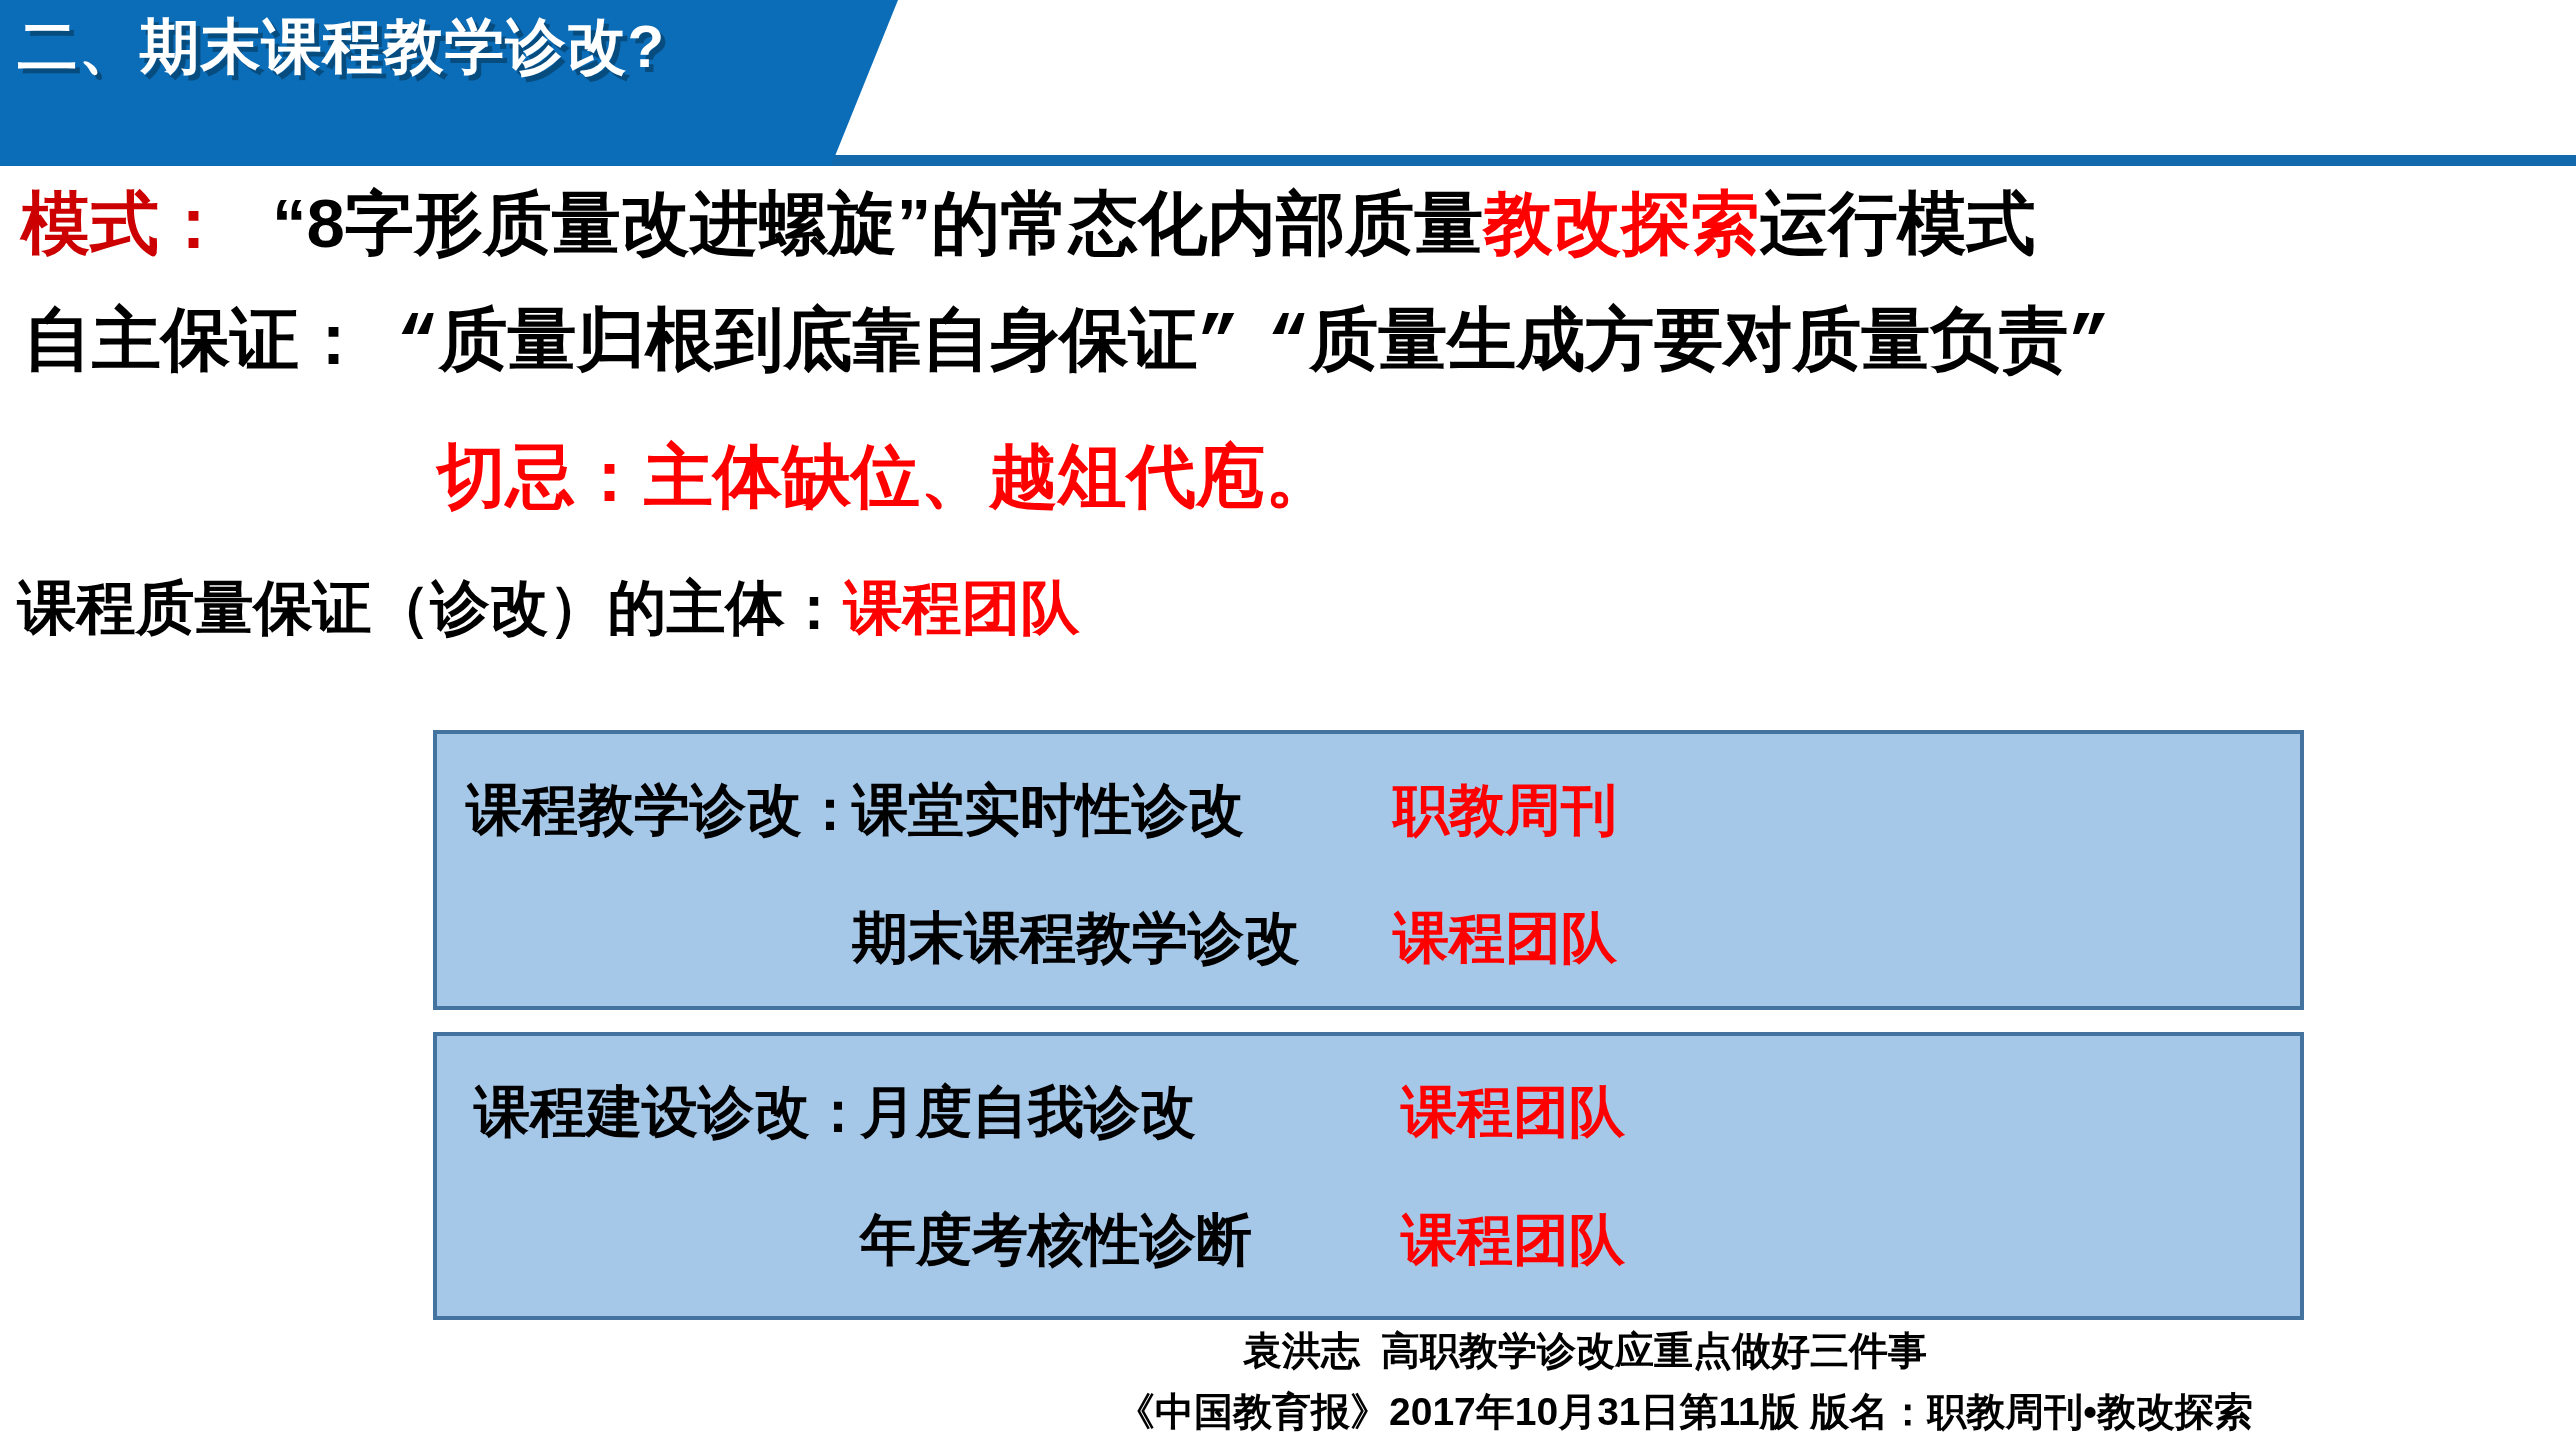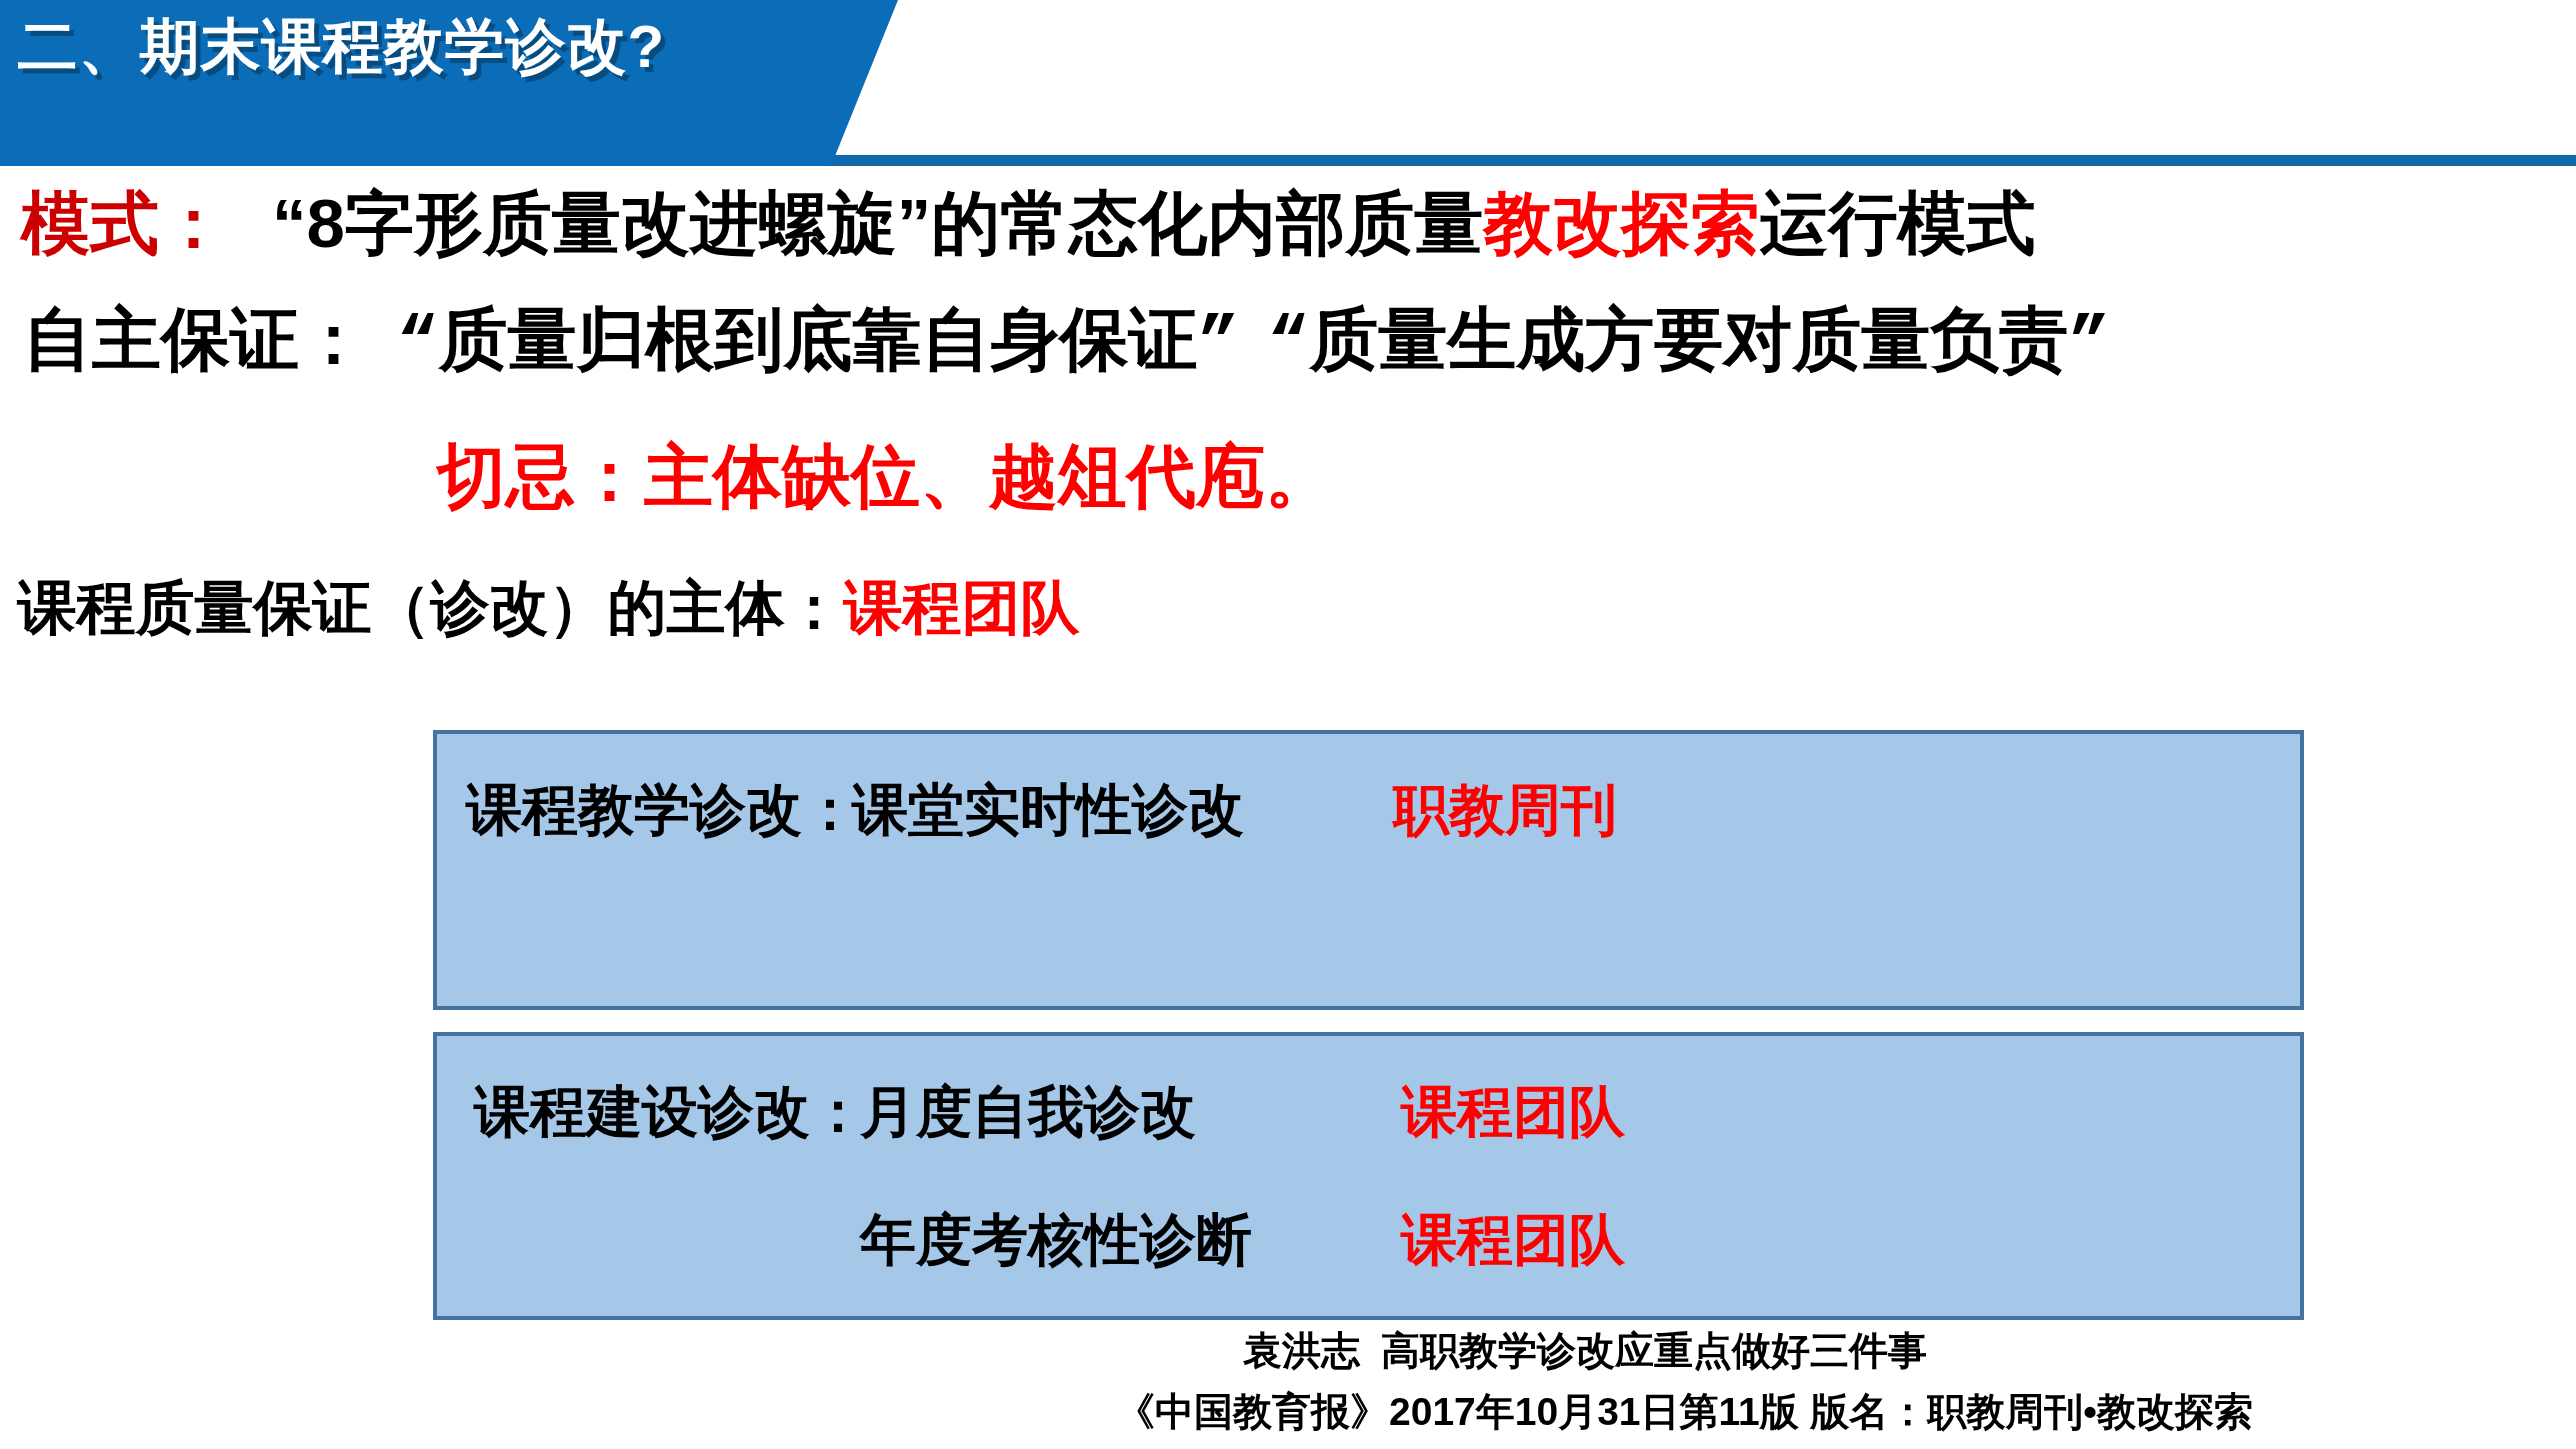--- a/index.html
+++ b/index.html
@@ -160,20 +160,23 @@
 <div class="line" id="line-avoid">切忌：主体缺位、越俎代庖。</div>
 
 <div class="line" id="line-subject">
   <span>课程质量保证（诊改）的主体：</span><span class="red">课程团队</span>
 </div>
 
 <div class="info-box" id="box-teaching">
   <div class="box-row" id="row-teaching-1">
     <span class="box-label col-label">课程教学诊改：</span><span class="box-item col-item">课堂实时性诊改</span><span class="box-owner col-owner">职教周刊</span>
   </div>
+  <div class="box-row" id="row-teaching-2">
+    <span class="box-label col-label"></span><span class="box-item col-item">期末课程教学诊改</span><span class="box-owner col-owner">课程团队</span>
+  </div>
 </div>
 
 <div class="info-box" id="box-construction">
   <div class="box-row" id="row-construction-1">
     <span class="box-label col-label">课程建设诊改：</span><span class="box-item col-item">月度自我诊改</span><span class="box-owner col-owner">课程团队</span>
   </div>
   <div class="box-row" id="row-construction-2">
     <span class="box-label col-label"></span><span class="box-item col-item">年度考核性诊断</span><span class="box-owner col-owner">课程团队</span>
   </div>
 </div>

